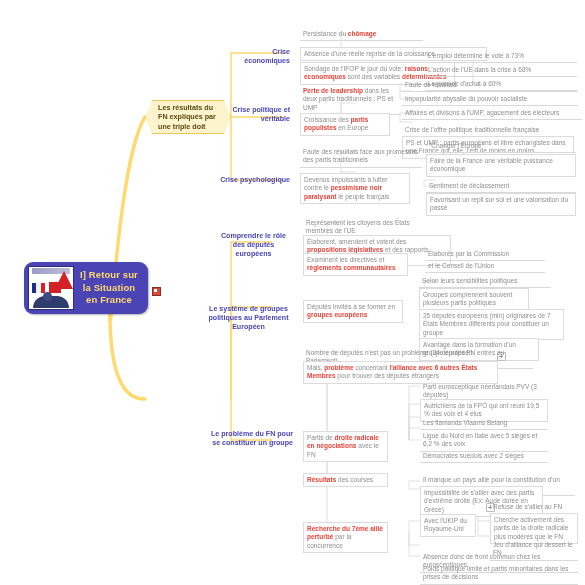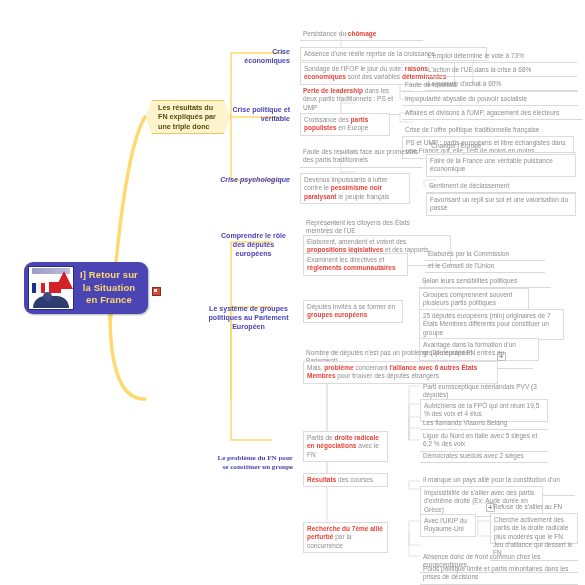--- a/index.html
+++ b/index.html
@@ -161,21 +161,21 @@
       <span class="rt-base"></span>
         <span class="rt-head"></span>
     </div>
     <div class="root-title">I] Retour sur la Situation en France</div>
   </div>
   <div class="root-badge">
       <i></i>
     </div>
 
   <div class="hexnode" style="left:145px;top:100px;width:86px;height:34px;">
-    <span>Les résultats du FN expliqués par une triple donc</span>
+    <span>Les résultats du FN expliqués par une triple doit</span>
   </div>
 
   <div class="l2" style="left:226px;top:48px;width:64px;">
     <span>Crise économiques</span>
   </div>
   <div class="leaf ul" style="left:300px;top:28px;width:123px;">Persistance du <b>chômage</b></div>
   <div class="leaf boxed" style="left:300px;top:47px;width:187px;">Absence d'une réelle reprise de la croissance</div>
   <div class="leaf boxed" style="left:300px;top:62px;width:155px;">Sondage de l'IFOP le jour du vote: <b>raisons économiques</b> sont des variables <b>déterminantes</b></div>
   <div class="leaf ul" style="left:425px;top:50px;width:152px;">L'emploi détermine le vote à 73%</div>
   <div class="leaf ul" style="left:425px;top:64px;width:152px;">L'action de l'UE dans la crise à 68%</div>
@@ -185,21 +185,21 @@
     <span>Crise politique et véritable</span>
   </div>
   <div class="leaf ul" style="left:300px;top:85px;width:100px;"><b>Perte de leadership</b> dans les deux partis traditionnels : PS et UMP</div>
   <div class="leaf boxed" style="left:300px;top:113px;width:90px;">Croissance des <b>partis populistes</b> en Europe</div>
   <div class="leaf ul" style="left:402px;top:79px;width:176px;">Faute de résultats</div>
   <div class="leaf ul" style="left:402px;top:93px;width:176px;">Impopularité abysalle du pouvoir socialiste</div>
   <div class="leaf ul" style="left:402px;top:107px;width:180px;">Affaires et divisons à l'UMP, agacement des électeurs</div>
   <div class="leaf ul" style="left:402px;top:124px;width:172px;">Crise de l'offre politique traditionnelle française</div>
   <div class="leaf boxed" style="left:402px;top:136px;width:172px;">PS et UMP : partis européens et libre échangistes dans une France qui, elle, l'est de moins en moins</div>
 
-  <div class="l2" style="left:219px;top:176px;width:71px;font-style:italic;">
+  <div class="l2" style="left:219px;top:176px;width:71px;">
     <span>Crise psychologique</span>
   </div>
   <div class="leaf ul" style="left:300px;top:146px;width:122px;">Faute des résultats face aux promesses des partis traditionnels</div>
   <div class="leaf boxed" style="left:300px;top:173px;width:110px;">Devenus impuissants à lutter contre le <b>pessimisme noir paralysant</b> le peuple français</div>
   <div class="leaf ul" style="left:426px;top:140px;width:150px;">"Changer l'Europe"</div>
   <div class="leaf boxed" style="left:426px;top:154px;width:150px;">Faire de la France une véritable puissance économique</div>
   <div class="leaf ul" style="left:426px;top:180px;width:150px;">Sentiment de déclassement</div>
   <div class="leaf boxed" style="left:426px;top:193px;width:150px;">Favorisant un repli sur soi et une valorisation du passé</div>
 
 
@@ -215,21 +215,21 @@
   <div class="l2 center" style="left:208px;top:293px;width:81px;margin-top:12px;">
     <span>Le système de groupes politiques au Parlement Européen</span>
   </div>
   <div class="leaf boxed" style="left:303px;top:300px;width:100px;">Députés invités à se former en <b>groupes européens</b></div>
   <div class="leaf ul" style="left:419px;top:275px;width:132px;">Selon leurs sensibilités politiques</div>
   <div class="leaf boxed" style="left:419px;top:288px;width:110px;">Groupes comprennent souvent plusieurs partis politiques</div>
   <div class="leaf boxed" style="left:419px;top:309px;width:145px;">25 députés européens (min) originaires de 7 États Membres différents pour constituer un groupe</div>
   <div class="leaf boxed" style="left:419px;top:338px;width:120px;">Avantage dans la formation d'un groupe européen</div>
   <div class="collapse" style="left:497px;top:352px;"></div>
 
-  <div class="l2" style="left:210px;top:454px;width:83px;font-family:Liberation Serif, serif;">
+  <div class="l2" style="left:210px;top:430px;width:83px;">
     <span>Le problème du FN pour se constituer un groupe</span>
   </div>
   <div class="leaf ul" style="left:303px;top:347px;width:230px;">Nombre de députés n'est pas un problème (24 députés FN entrés au Parlement)</div>
   <div class="leaf boxed" style="left:303px;top:361px;width:195px;">Mais, <b>problème</b> concernant <b>l'alliance avec 6 autres États Membres</b> pour trouver des députés étrangers</div>
   <div class="leaf boxed" style="left:303px;top:431px;width:85px;">Partis de <b>droite radicale en négociations</b> avec le FN</div>
   <div class="leaf boxed" style="left:303px;top:473px;width:85px;"><b>Résultats</b> des courses</div>
   <div class="leaf boxed" style="left:303px;top:522px;width:85px;"><b>Recherche du 7ème allié perturbé</b> par la concurrence</div>
 
   <div class="leaf ul" style="left:420px;top:381px;width:120px;">Parti eurosceptique néerlandais PVV (3 députés)</div>
   <div class="leaf boxed" style="left:420px;top:399px;width:128px;">Autrichiens de la FPÖ qui ont réuni 19,5 % des voix et 4 élus</div>

